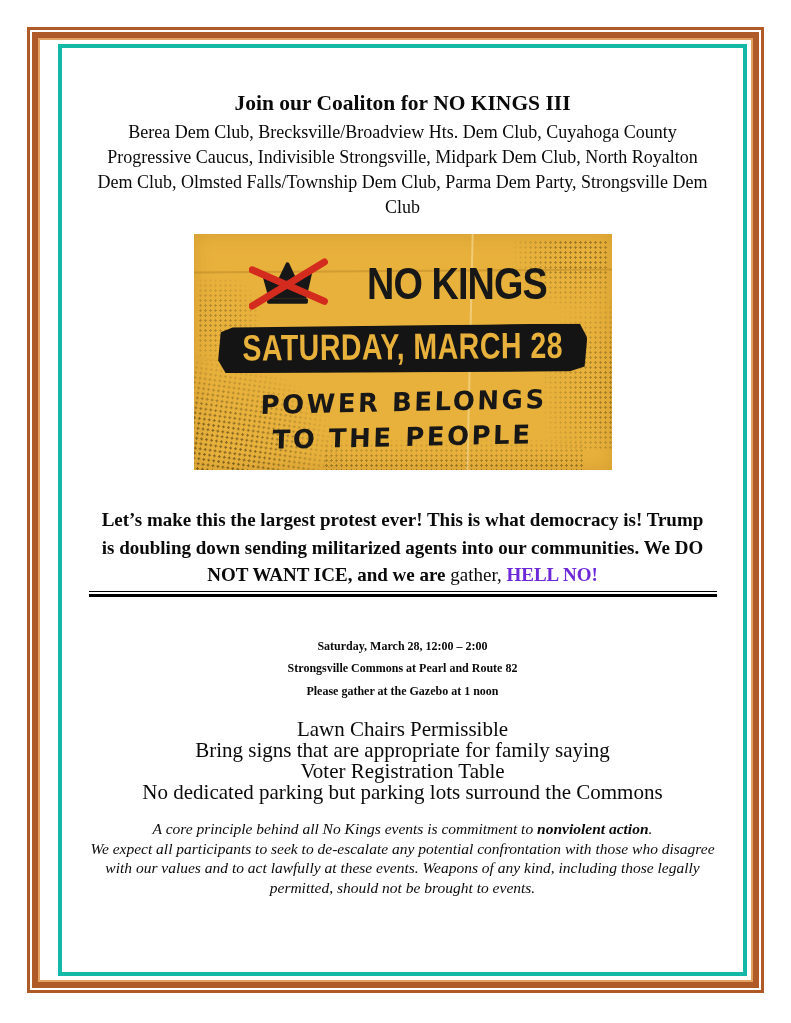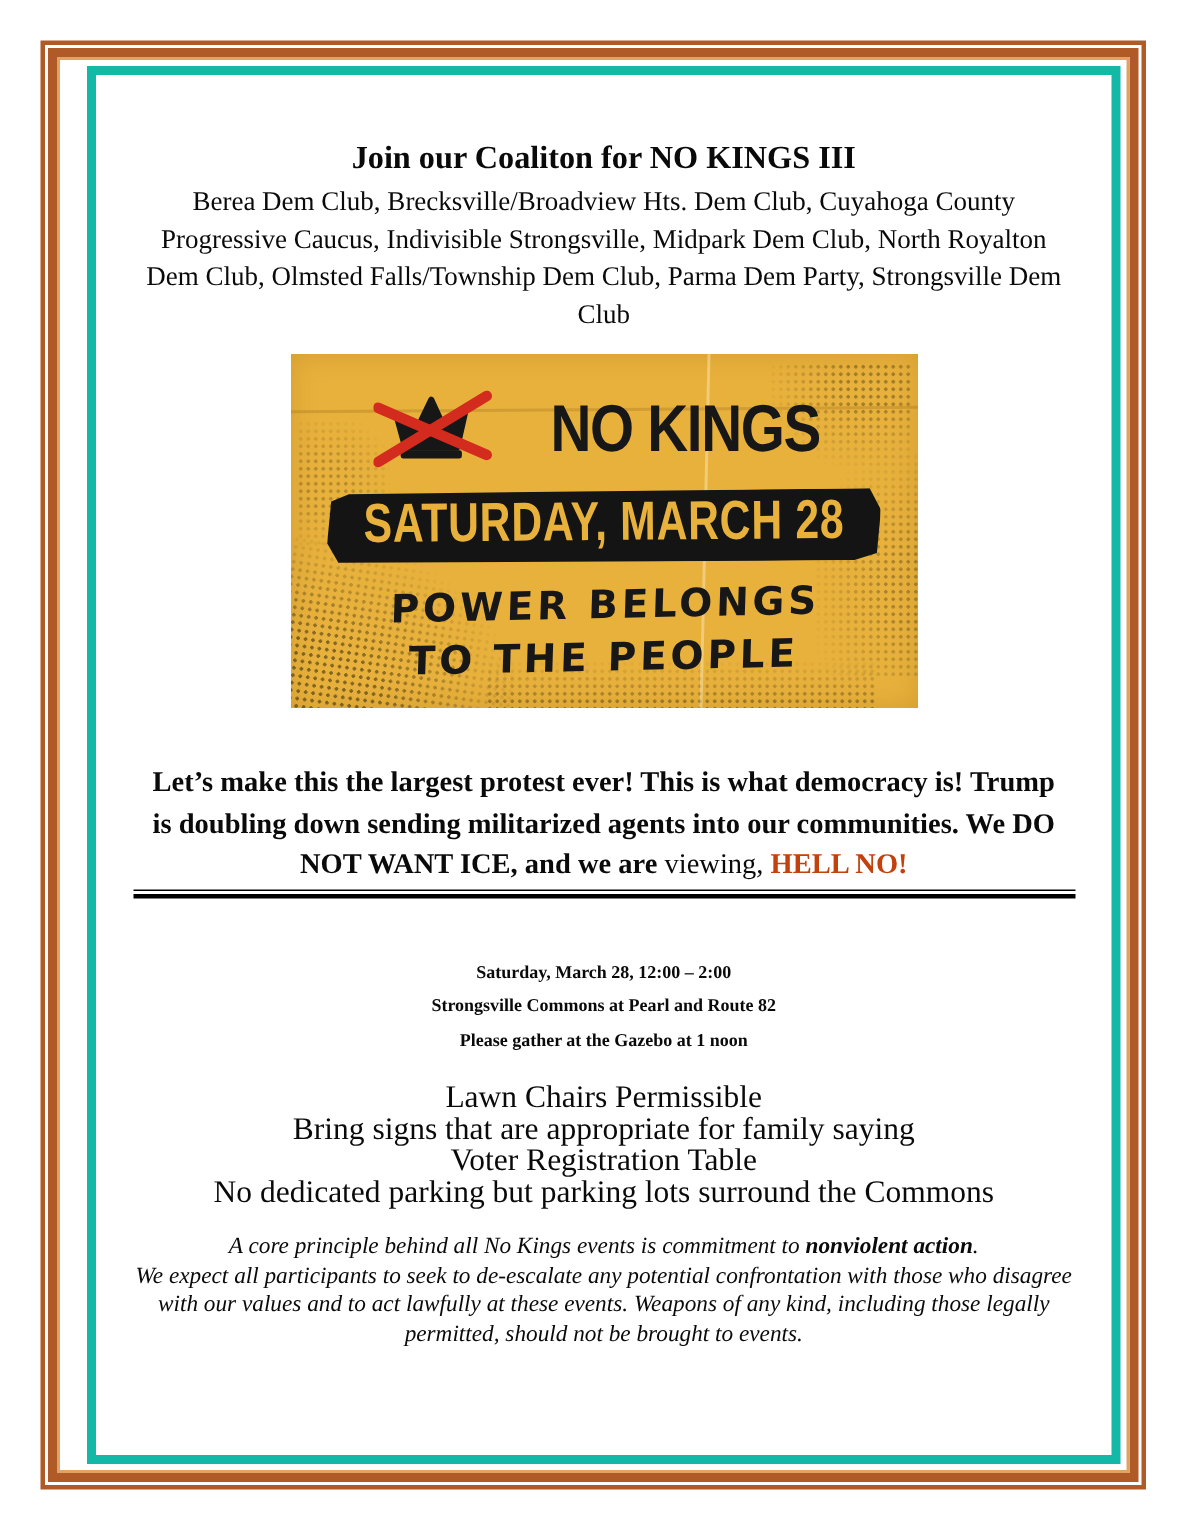--- a/index.html
+++ b/index.html
@@ -15,21 +15,21 @@
   
   .frame-outer {
     position: absolute;
     left: 27px; top: 27px; right: 27px; bottom: 30px;
     border: 3px solid #b05a28;
     padding: 2px;
     box-sizing: border-box;
   }
   .frame-mid  { border: 6px solid #b05a28; height: 100%; box-sizing: border-box; }
   .frame-cream{ border: 2px solid #e2a262; height: 100%; box-sizing: border-box; padding: 4px; }
-  .frame-inner{ border: 6px solid #14b8a6; height: 100%; box-sizing: border-box; overflow: hidden; margin-left: 14px; }
+  .frame-inner{ border: 4px solid #14b8a6; height: 100%; box-sizing: border-box; overflow: hidden; margin-left: 14px; }
 
   
   .content { text-align: center; padding-top: 42px; }
 
   .title {
     font-size: 21.5px;
     font-weight: bold;
     margin: 0 0 4px 0;
     line-height: 26px;
   }
@@ -205,21 +205,21 @@
               <div class="banner" style="background-color: rgb(20, 20, 20);">
                 <span class="banner-text" style="color: rgb(232, 177, 60);">SATURDAY, MARCH 28</span>
               </div>
 
               <div class="slogan">
                 <div>POWER BELONGS</div>
                 <div>TO THE PEOPLE</div>
               </div>
             </section>
 
-            <p class="protest"><span class="b">Let’s make this the largest protest ever! This is what democracy is! Trump is doubling down sending militarized agents into our communities. We DO NOT WANT ICE, and we are </span><span>viewing, </span><span class="hl" style="color: #c2410c;">HELL NO!</span></p>
+            <p class="protest"><span class="b">Let’s make this the largest protest ever! This is what democracy is! Trump is doubling down sending militarized agents into our communities. We DO NOT WANT ICE, and we are </span><span>gather, </span><span class="hl" style="color: #6d28d9;">HELL NO!</span></p>
 
             <div class="rule"></div>
 
             <div class="details">
                 <div>Saturday, March 28, 12:00 – 2:00</div>
                 <div>Strongsville Commons at Pearl and Route 82</div>
                 <div>Please gather at the Gazebo at 1 noon</div>
               </div>
 
             <div class="logistics">

